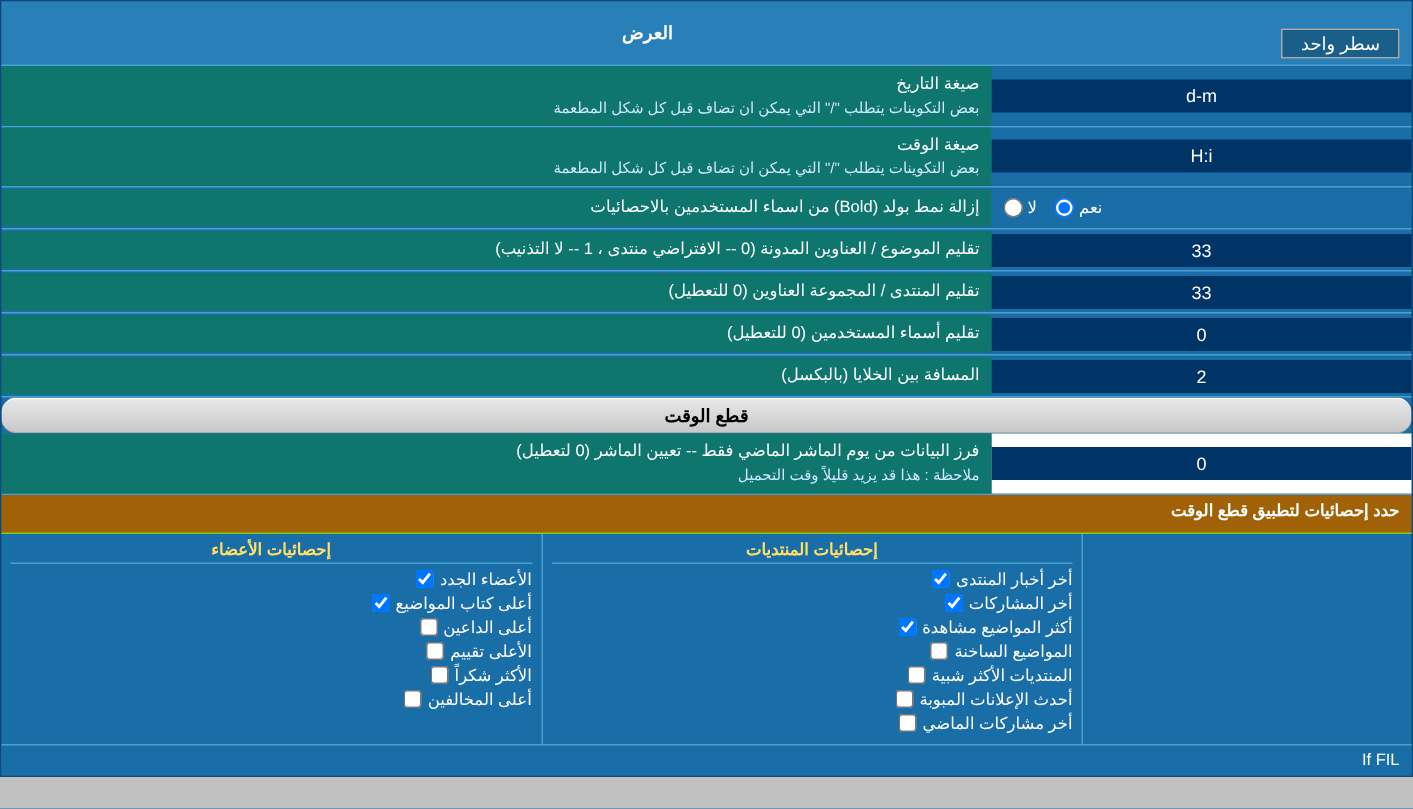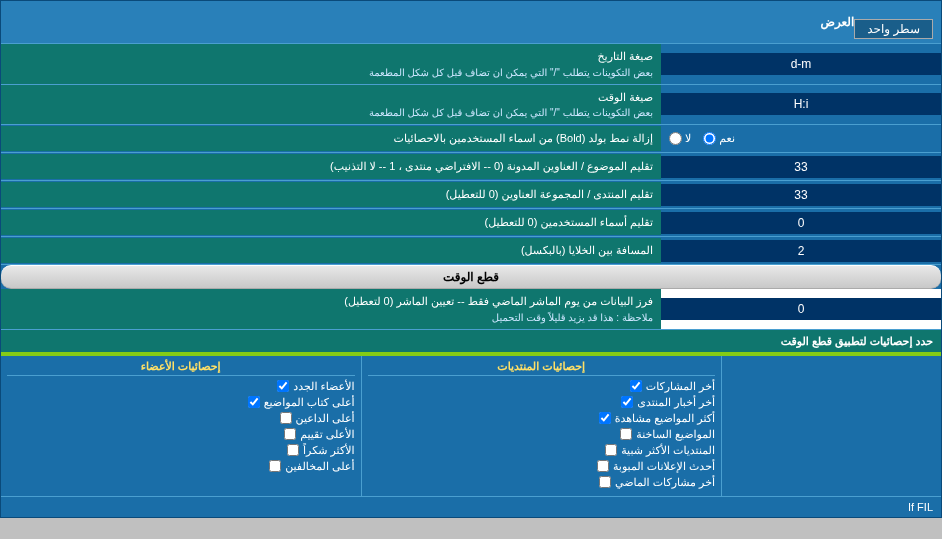--- a/index.html
+++ b/index.html
@@ -63,21 +63,20 @@
       font-size: 12px;
       font-weight: bold;
       display: flex;
       align-items: center;
       justify-content: space-between;
       border-bottom: 1px solid #4a9fd0;
       min-height: 26px;
     }
     .header-row .title {
       flex: 1;
-      text-align: right;
     }
     .header-row .dropdown-btn {
       background: #1a5e8a;
       color: #fff;
       border: 1px solid #aaa;
       padding: 2px 12px;
       font-size: 12px;
       cursor: pointer;
       direction: rtl;
       margin-top: 14px;
@@ -132,25 +131,25 @@
       min-height: 28px;
     }
     .full-row .row-label {
       flex: 1;
     }
     .full-row .row-input {
       width: 280px;
       min-width: 280px;
     }
     .apply-row {
-      background: #0f766e;
+      background: #a16207;
       padding: 4px 8px;
       display: flex;
-      align-items: flex-end;
-      border-bottom: 4px solid #84cc16;
+      align-items: flex-start;
+      border-bottom: 1px solid #84cc16;
       min-height: 26px;
     }
     .apply-label {
       color: #fff;
       font-size: 11px;
       font-weight: bold;
     }
     .bottom-grid {
       display: flex;
       flex-direction: row;
@@ -289,25 +288,25 @@
   <div class="bottom-grid">
 
     <div class="bottom-col" style="min-width:180px;max-width:220px;">
     </div>
 
     <div class="bottom-col">
       <div class="bottom-col-title">
         <span>إحصائيات المنتديات</span>
       </div>
       <label class="bottom-item">
+        <span>أخر أخبار المنتدى</span>
+        <input type="checkbox" checked="" style="">
+      </label>
+      <label class="bottom-item">
         <span>أخر المشاركات</span>
-        <input type="checkbox" checked="" style="">
-      </label>
-      <label class="bottom-item">
-        <span>أخر أخبار المنتدى</span>
         <input type="checkbox" checked="" style="">
       </label>
       <label class="bottom-item">
         <span>أكثر المواضيع مشاهدة</span>
         <input type="checkbox" checked="" style="">
       </label>
       <label class="bottom-item">
         <span>المواضيع الساخنة</span>
         <input type="checkbox" style="">
       </label>

